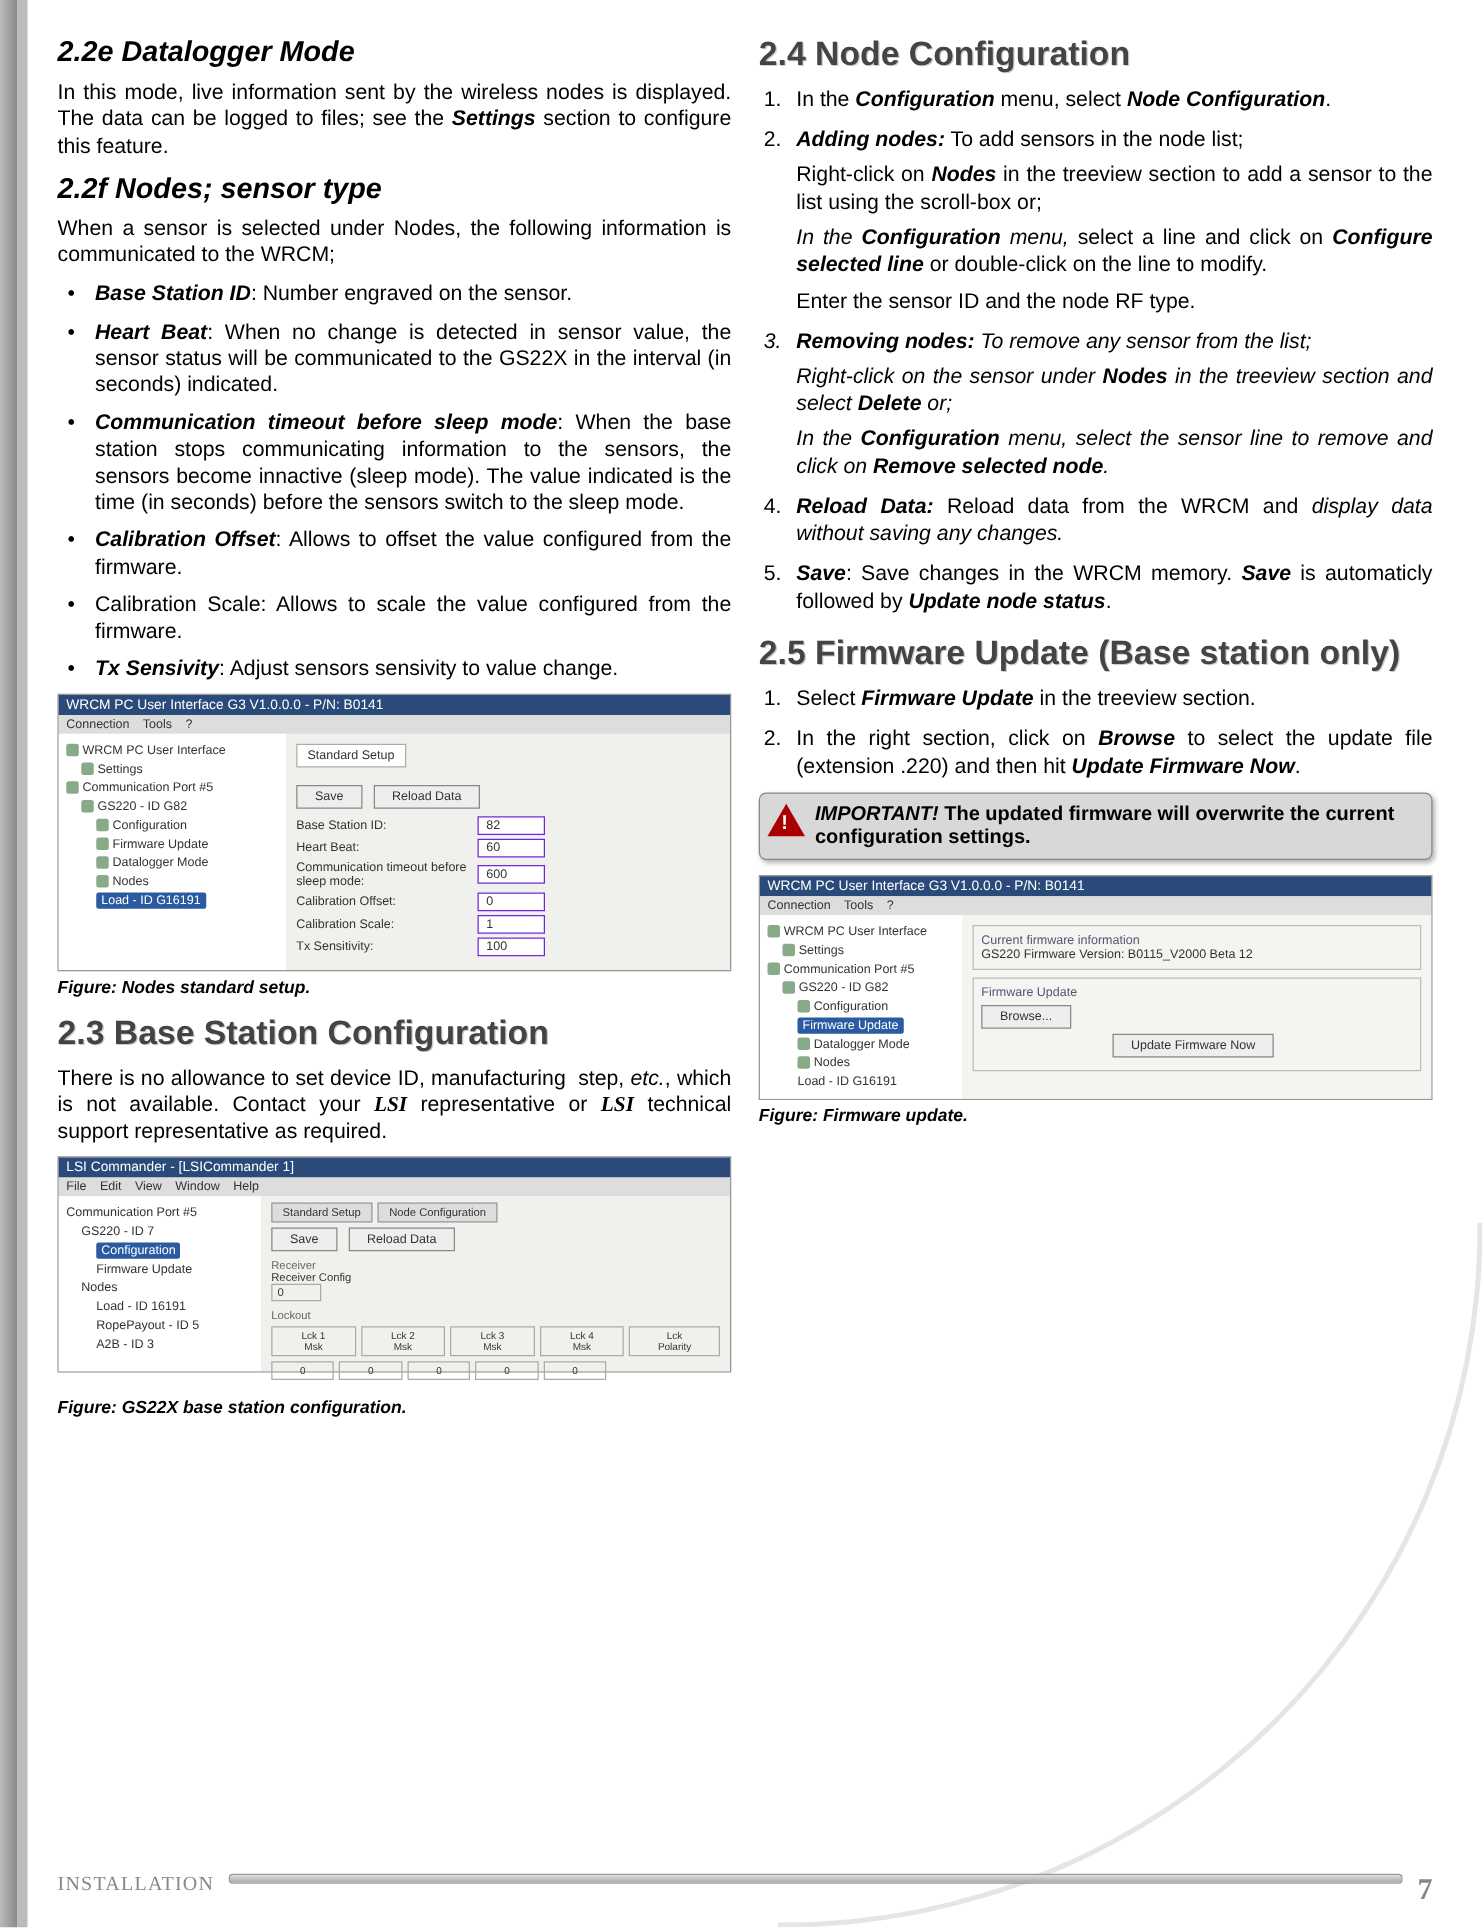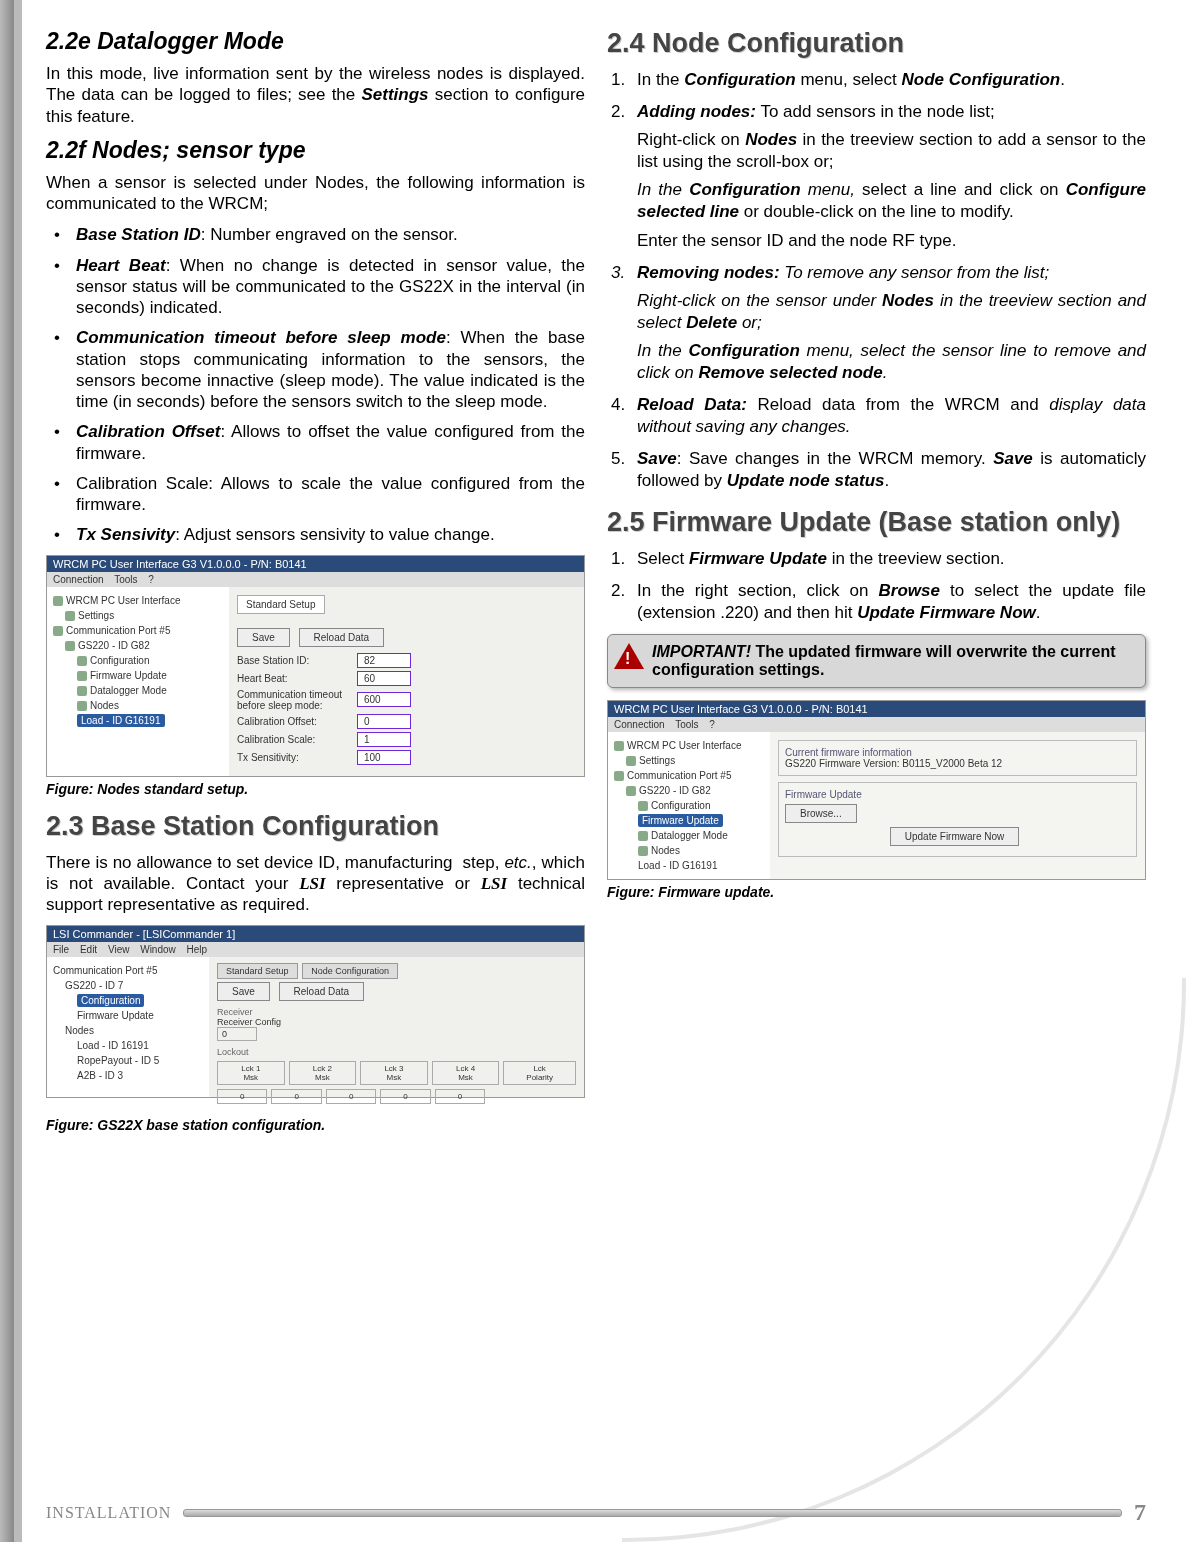--- a/index.html
+++ b/index.html
@@ -27,26 +27,26 @@
 .tree{width:170px;background:#fff;padding:6px;line-height:1.5}
 .tree .lvl1{margin-left:12px}
 .tree .lvl2{margin-left:24px}
 .tree .sel{background:#2a5aa0;color:#fff;padding:1px 4px;border-radius:2px}
 .tree .ic{display:inline-block;width:10px;height:10px;background:#8a8;border-radius:2px;margin-right:3px;vertical-align:middle}
 .panel{flex:1;background:#f0f0ec;padding:8px}
 .panel .hdr{background:#fff;border:1px solid #aaa;padding:3px 8px;margin-bottom:8px;display:inline-block}
 .btn-row{margin:6px 0}
 .btn{display:inline-block;background:#eee;border:1px solid #888;padding:3px 14px;font-size:10px;margin-right:6px}
 .field{display:flex;margin:3px 0;align-items:center}
-.field label{width:120px}
+.field label{width:145px}
 .field .val{background:#fff;border:1px solid #6d28d9;padding:1px 6px;width:40px;text-align:left}
 .alert{background:#d8d8d8;border:1px solid #888;border-radius:6px;padding:8px 10px 8px 44px;font-size:16px;font-weight:bold;position:relative;box-shadow:2px 2px 4px rgba(0,0,0,.3);margin:8px 0 12px}
 .alert .tri{position:absolute;left:6px;top:8px;width:0;height:0;border-left:15px solid transparent;border-right:15px solid transparent;border-bottom:26px solid #a00}
 .alert .tri::after{content:"!";position:absolute;left:-4px;top:7px;color:#fff;font-weight:bold;font-size:16px}
-.footer{position:absolute;left:46px;right:40px;bottom:16px;display:flex;align-items:center}
+.footer{position:absolute;left:46px;right:40px;bottom:16px;display:flex;}
 .footer .ft-label{font-family:'Times New Roman',serif;font-size:16px;color:#888;letter-spacing:1px}
 .footer .rule{flex:1;height:6px;margin:0 12px;background:linear-gradient(#ddd,#aaa);border:1px solid #999;border-radius:3px}
 .footer .pg{font-family:'Times New Roman',serif;font-size:24px;color:#888;font-weight:bold}
 .curve{position:absolute;right:0;bottom:0;width:560px;height:560px;border:4px solid #ccc;border-left:none;border-top:none;border-bottom-right-radius:560px;pointer-events:none;opacity:.5}
 .fwp{background:#f4f4f0;padding:8px}
 .fwp .row{margin:4px 0}
 .lsi{font-family:'Times New Roman',serif;font-style:italic;font-weight:bold}
 .tabs{margin-bottom:6px}
 .tabs span{border:1px solid #999;padding:2px 8px;font-size:9px;background:#ddd;margin-right:2px}
 .lockgrid{display:flex;gap:4px;margin-top:4px}

